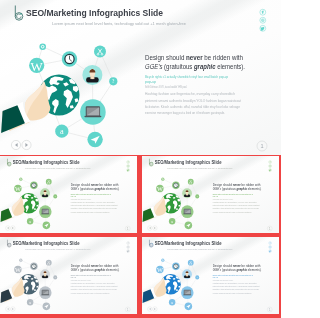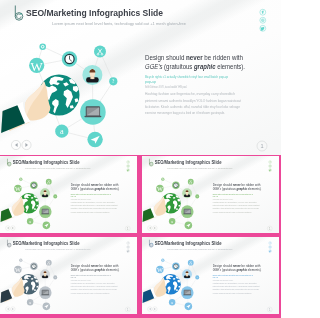--- a/index.html
+++ b/index.html
@@ -1,19 +1,19 @@
 <!DOCTYPE html>
 <html><head>
 <meta charset="utf-8">
 <title>SEO/Marketing Infographics Slide</title>
 <style>
   html,body{margin:0;padding:0;background:#ffffff;}
   body{width:281px;height:318px;overflow:hidden;
        font-family:"Liberation Sans",sans-serif;-webkit-font-smoothing:antialiased;}
-  .page{position:relative;width:281px;height:318px;background:#ec4899;}
+  .page{position:relative;width:281px;height:318px;background:#ef4444;}
   .slide{position:absolute;overflow:hidden;background:#ffffff;}
   .slide svg{display:block;width:100%;height:100%;}
 </style>
 </head>
 <body>
 
 <div class="page" id="page">
     <div class="slide" style="left: 0px; top: 0px; width: 281px; height: 155px;">
       <svg viewBox="0 0 281 155" preserveAspectRatio="none" xmlns="http://www.w3.org/2000/svg">
     <defs>

